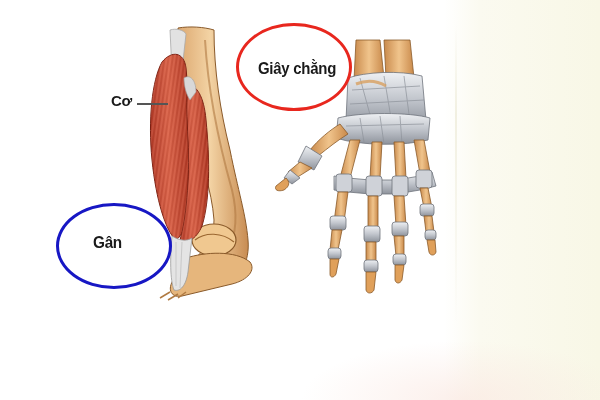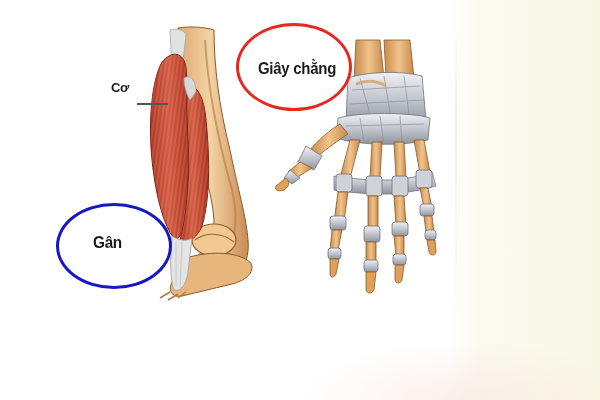--- a/index.html
+++ b/index.html
@@ -41,22 +41,22 @@
     .label {
       position: absolute;
       font-family: "Liberation Sans", sans-serif;
       font-weight: bold;
       color: #1a1a1a;
       white-space: nowrap;
       letter-spacing: -0.3px;
     }
     .label-co {
       left: 111px;
-      top: 80px;
-      font-size: 13px;
+      top: 92px;
+      font-size: 15px;
     }
     .label-gan {
       left: 93px;
       top: 233px;
       font-size: 17px;
       transform: scaleX(0.9);
       transform-origin: left top;
     }
     .label-giay {
       left: 258px;

